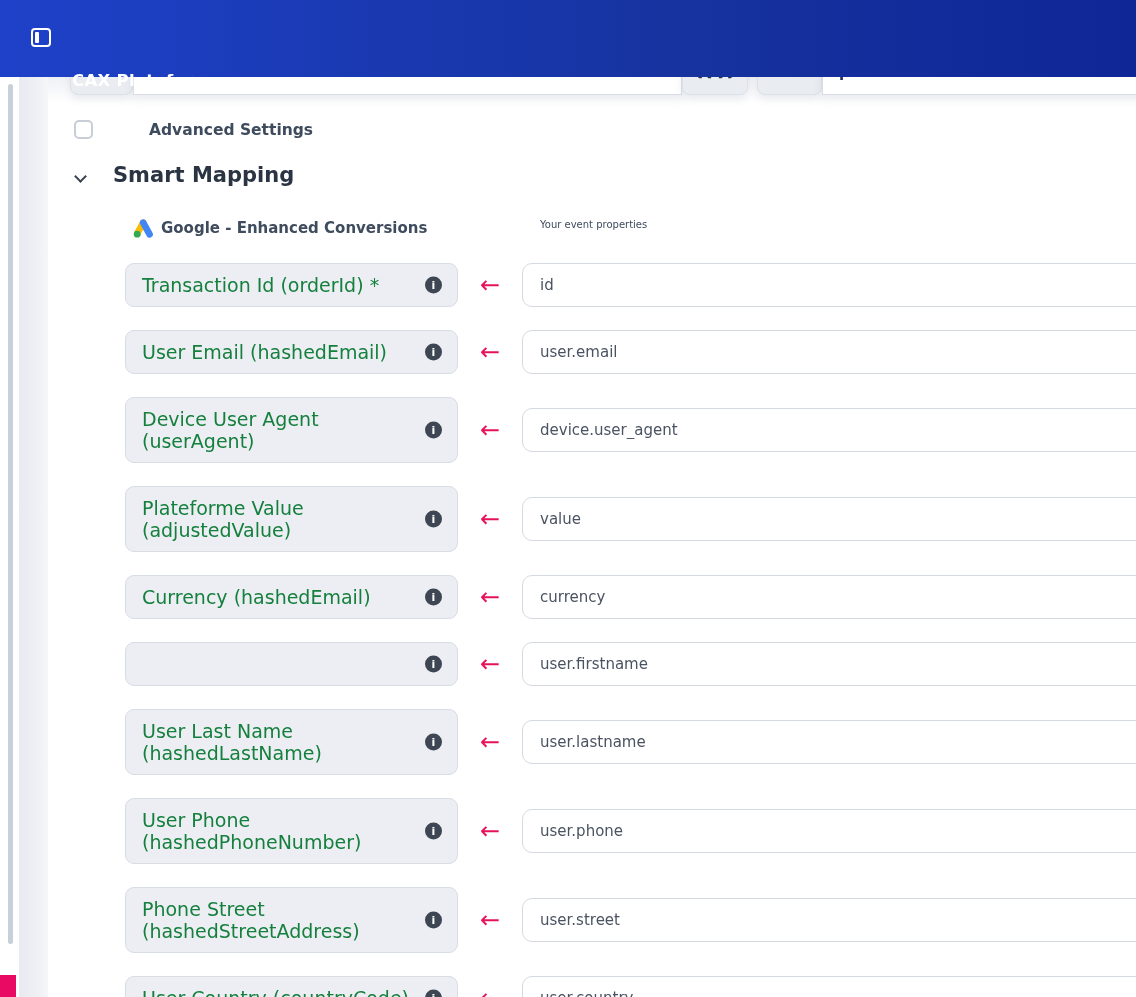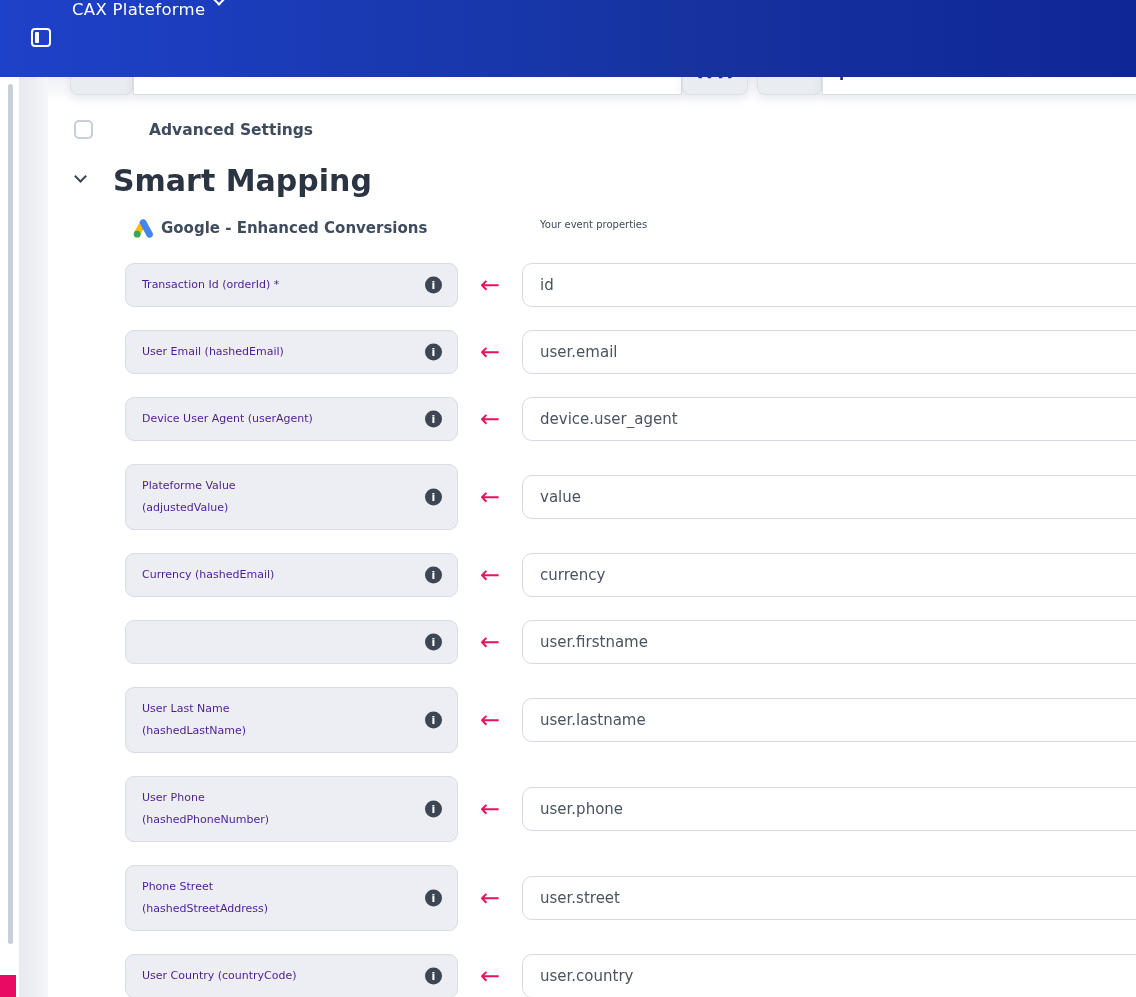--- a/index.html
+++ b/index.html
@@ -8,21 +8,21 @@
 
   
   .header { position:absolute; left:0; top:0; width:1136px; height:77px; z-index:10;
             background:linear-gradient(90deg,#1e41c9 0%,#16339f 60%,#0f2697 100%);
             display:flex; align-items:center; }
   .panel-toggle { position:absolute; left:31px; top:28px; width:20px; height:19px;
                   border:2px solid #ffffff; border-radius:4px; cursor:pointer; }
   .panel-toggle::before { content:""; position:absolute; left:2px; top:2px; bottom:2px;
                   width:4px; background:#ffffff; border-radius:1px; }
   .app-title { position:absolute; left:72px; top:0; height:90px; display:flex;
-               align-items:flex-start; color:#ffffff; font-size:16.5px; font-weight:400;
+               align-items:flex-end; color:#ffffff; font-size:16.5px; font-weight:700;
                letter-spacing:.3px; cursor:pointer; }
   .chev-white { display:inline-block; width:8px; height:8px; margin-left:10px; margin-top:-4px;
                 border-right:2px solid #ffffff; border-bottom:2px solid #ffffff;
                 transform:rotate(45deg); }
 
   
   .scroll-thumb { position:absolute; left:8px; top:84px; width:5px; height:860px;
                   background:#c9cfd8; border-radius:3px; z-index:6; }
   .left-strip { position:absolute; left:19px; top:77px; width:29px; height:920px; z-index:1;
                 background:linear-gradient(90deg,#e7eaf0 0%,#edeff4 55%,#f5f6f9 100%); }
@@ -47,34 +47,34 @@
   
   .checkbox-row { position:absolute; left:74px; top:120px; display:flex; align-items:center;
                   z-index:3;gap:44px; }
   .checkbox { width:19px; height:19px; border:2px solid #c8ced7; border-radius:5px;
               background:#ffffff; appearance:none; -webkit-appearance:none; cursor:pointer; }
   .checkbox-label { margin-left:12px; font-size:15.5px; font-weight:600; color:#3e4b5d; }
 
   .section-chevron { position:absolute; left:76px; top:172px; width:9px; height:9px;
                      border-right:2.2px solid #39424f; border-bottom:2.2px solid #39424f;
                      transform:rotate(45deg); cursor:pointer; z-index:3; }
-  .section-title { position:absolute; left:113px; top:163px; font-size:30px; font-weight:600;
+  .section-title { position:absolute; left:113px; top:163px; font-size:21px; font-weight:600;
                    color:#2b3442; z-index:3; }
 
   .col-headers { position:absolute; left:0; top:215px; width:1136px; z-index:3; }
   .gads-icon { position:absolute; left:131px; top:2px; width:24px; height:24px; }
   .col-left-label { position:absolute; left:161px; top:4px; font-size:15px; color:#3f4c5e;font-weight:bold; }
   .col-right-label { position:absolute; left:540px; top:4px; font-size:10px; color:#3f4c5e; }
 
   .rows { position:absolute; left:125px; top:263px; width:1011px; z-index:3; }
   .map-row { display:flex; align-items:center; margin-bottom:23px; }
   .label-box { width:333px; min-height:44px; background:#eceef3; border:1px solid #d8dce4;
                border-radius:9px; position:relative; display:flex; align-items:center;
                padding:10px 44px 10px 16px; flex-shrink:0; }
-  .label-text { font-size:11px; line-height:22px; color:#4c1d95; white-space:pre-line; }
+  .label-text { font-size:19px; line-height:22px; color:#15803d; white-space:pre-line; }
   .info-icon { position:absolute; right:15px; top:50%; transform:translateY(-50%);
                width:17px; height:17px; border-radius:50%; background:#3e4654; color:#ffffff;
                font-size:11px; font-weight:700; display:flex; align-items:center;
                justify-content:center; cursor:pointer; font-style:normal; }
   .arrow-cell { width:64px; text-align:center; color:#e8115b; font-size:24px;
                 line-height:24px; flex-shrink:0; }
   .value-input { width:696px; height:44px; background:#ffffff; border:1px solid #d5dae2;
                  border-radius:10px; padding:0 17px; font-family:inherit; font-size:15px;
                  color:#4a5361; outline:none; flex-shrink:0; }
 </style>

